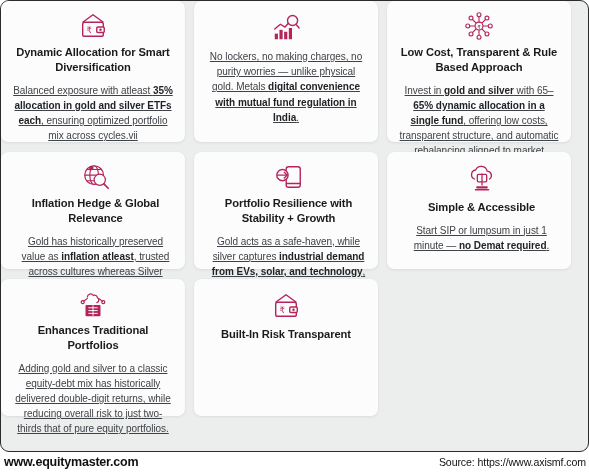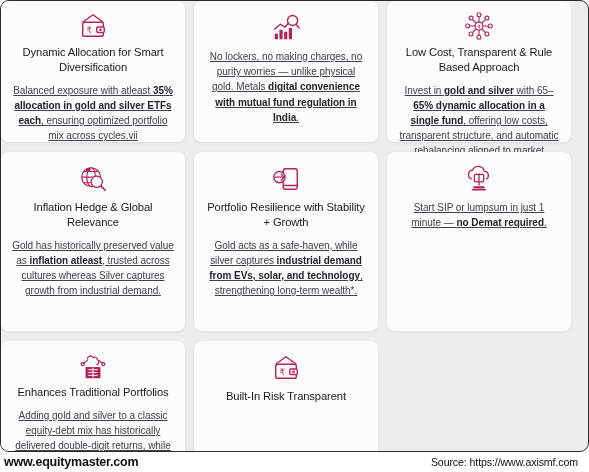--- a/index.html
+++ b/index.html
@@ -30,36 +30,36 @@
     width: 184px;
     background: #fcfcfc;
     border-radius: 7px;
     box-shadow: 0 1px 3px rgba(0,0,0,0.07), 0 0 1px rgba(0,0,0,0.06);
     padding: 10px 11px 12px 11px;
     display: flex;
     flex-direction: column;
     align-items: center;
   }
   .row-a .card { height: 141px; }
-  .row-b .card { height: 179px; }
+  .row-b .card { height: 117px; padding-left: 16px; }
   .row-c .card { height: 137px; }
   .rowwrap { display: flex; gap: 9px; width: 572px; }
   .rowwrap + .rowwrap { margin-top: 10px; }
 
   .icon {
     height: 34px;
     display: flex;
     align-items: center;
     justify-content: center;
     margin-bottom: 4px;
   }
   .icon svg { display: block; }
   .card-title {
     font-size: 11.2px;
-    font-weight: normal;
+    font-weight: bold;
     color: #1b1b1b;
     text-align: center;
     line-height: 1.32;
     letter-spacing: -0.1px;
     margin-bottom: 8px;
   }
   .card-body {
     font-size: 10px;
     color: #3f4247;
     text-align: center;
@@ -71,21 +71,21 @@
 
   .footer {
     position: absolute;
     left: 0;
     top: 452px;
     width: 589px;
     height: 20px;
     display: flex;
     align-items: center;
     justify-content: space-between;
-    padding: 0 11px 0 4px;
+    padding: 0 3px 0 4px;
   }
   .site {
     font-size: 12.5px;
     font-weight: bold;
     color: #111111;
     letter-spacing: -0.2px;
   }
   .source {
     font-size: 10.6px;
     color: #111111;
@@ -198,20 +198,21 @@
         <div class="icon">
           <svg width="30" height="30" viewBox="0 0 32 32" fill="none" stroke="#b4245c" stroke-width="1.4">
             <path d="M8 16 a5 5 0 0 1 1.2 -9.6 a6.5 6.5 0 0 1 12.3 1.2 a4.6 4.6 0 0 1 2.5 8.4" stroke-linecap="round"></path>
             <rect x="11" y="11" width="10" height="8" rx="1.3" fill="#fcfcfc"></rect>
             <line x1="16" y1="10" x2="16" y2="19"></line>
             <line x1="16" y1="19" x2="16" y2="23"></line>
             <line x1="11" y1="25" x2="21" y2="25" stroke-width="2.4" stroke-linecap="round"></line>
             <line x1="9" y1="27.5" x2="23" y2="27.5" stroke-width="1.6" stroke-linecap="round"></line>
           </svg>
         </div>
+        <div class="card-title">Simple &amp; Accessible</div>
         <div class="card-body"><span>Start SIP or lumpsum in just 1 minute — </span><b>no Demat required</b><span>.</span></div>
       </div>
     </div>
 
     <div class="rowwrap row-c">
       <div class="card">
         <div class="icon">
           <svg width="30" height="30" viewBox="0 0 32 32" fill="none" stroke="#b4245c" stroke-width="1.3">
             <path d="M10 8.5 a3.4 3.4 0 0 1 6.3 -1.6 a3 3 0 0 1 4.4 2.4 a2.8 2.8 0 0 1 -0.6 5.2" stroke-linecap="round"></path>
             <path d="M6 13 L10 10 M26 13 L22 10" stroke-linecap="round"></path>
@@ -220,21 +221,21 @@
             <rect x="8" y="17" width="16" height="12" rx="1" fill="#b4245c" stroke="none"></rect>
             <g stroke="#fcfcfc" stroke-width="1">
               <line x1="11" y1="20" x2="21" y2="20"></line>
               <line x1="11" y1="23" x2="21" y2="23"></line>
               <line x1="11" y1="26" x2="21" y2="26"></line>
               <line x1="16" y1="17.5" x2="16" y2="28.5"></line>
             </g>
           </svg>
         </div>
         <div class="card-title">Enhances Traditional Portfolios</div>
-        <div class="card-body"><span>Adding gold and silver to a classic equity-debt mix has historically delivered double-digit returns, while reducing overall risk to just two-thirds solar of pure equity portfolios.</span></div>
+        <div class="card-body"><span>Adding gold and silver to a classic equity-debt mix has historically delivered double-digit returns, while reducing overall risk to just two-thirds that of pure equity portfolios.</span></div>
       </div>
 
       <div class="card">
         <div class="icon">
           <svg width="30" height="30" viewBox="0 0 32 32" fill="none" stroke="#b4245c" stroke-width="1.5">
             <path d="M5 12 L16 4 L27 12" stroke-linejoin="round"></path>
             <rect x="5" y="12" width="22" height="15" rx="2"></rect>
             <rect x="20" y="17" width="8" height="6" rx="1.2" fill="#fcfcfc"></rect>
             <circle cx="24" cy="20" r="1.3" fill="#b4245c" stroke="none"></circle>
             <text x="12" y="23" font-size="9" font-family="'DejaVu Sans',sans-serif" fill="#b4245c" stroke="none" text-anchor="middle">₹</text>

